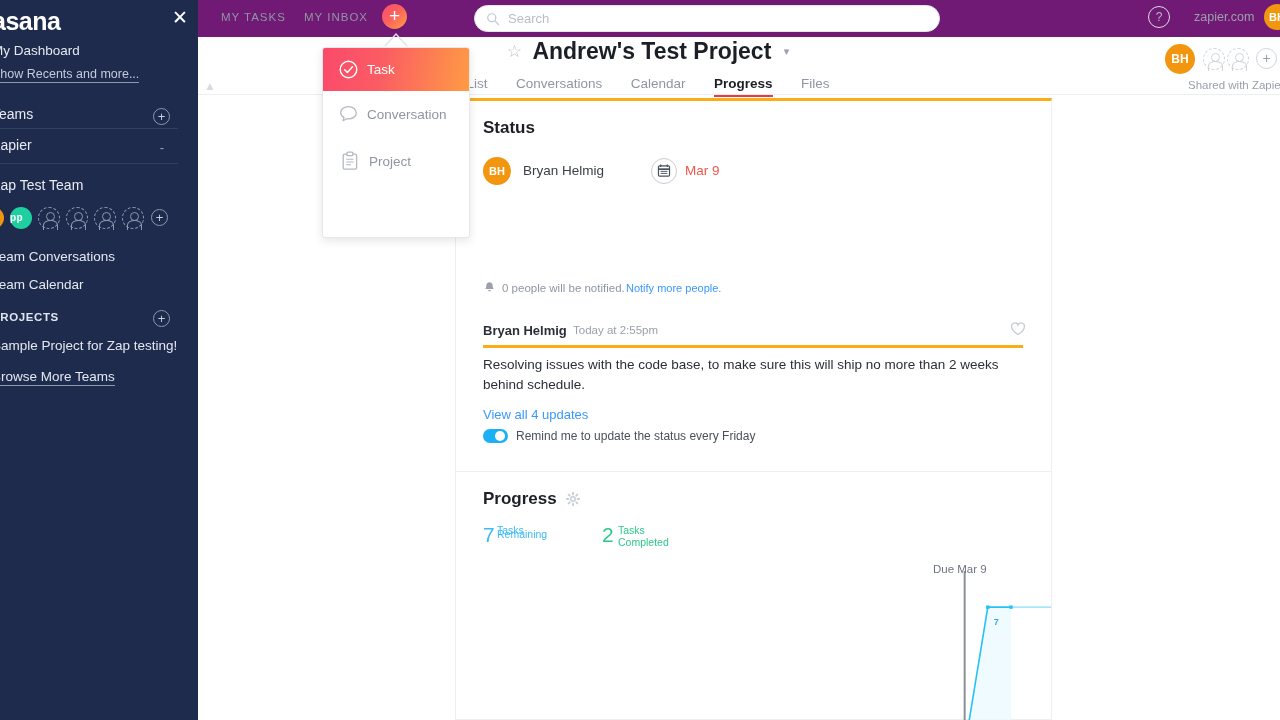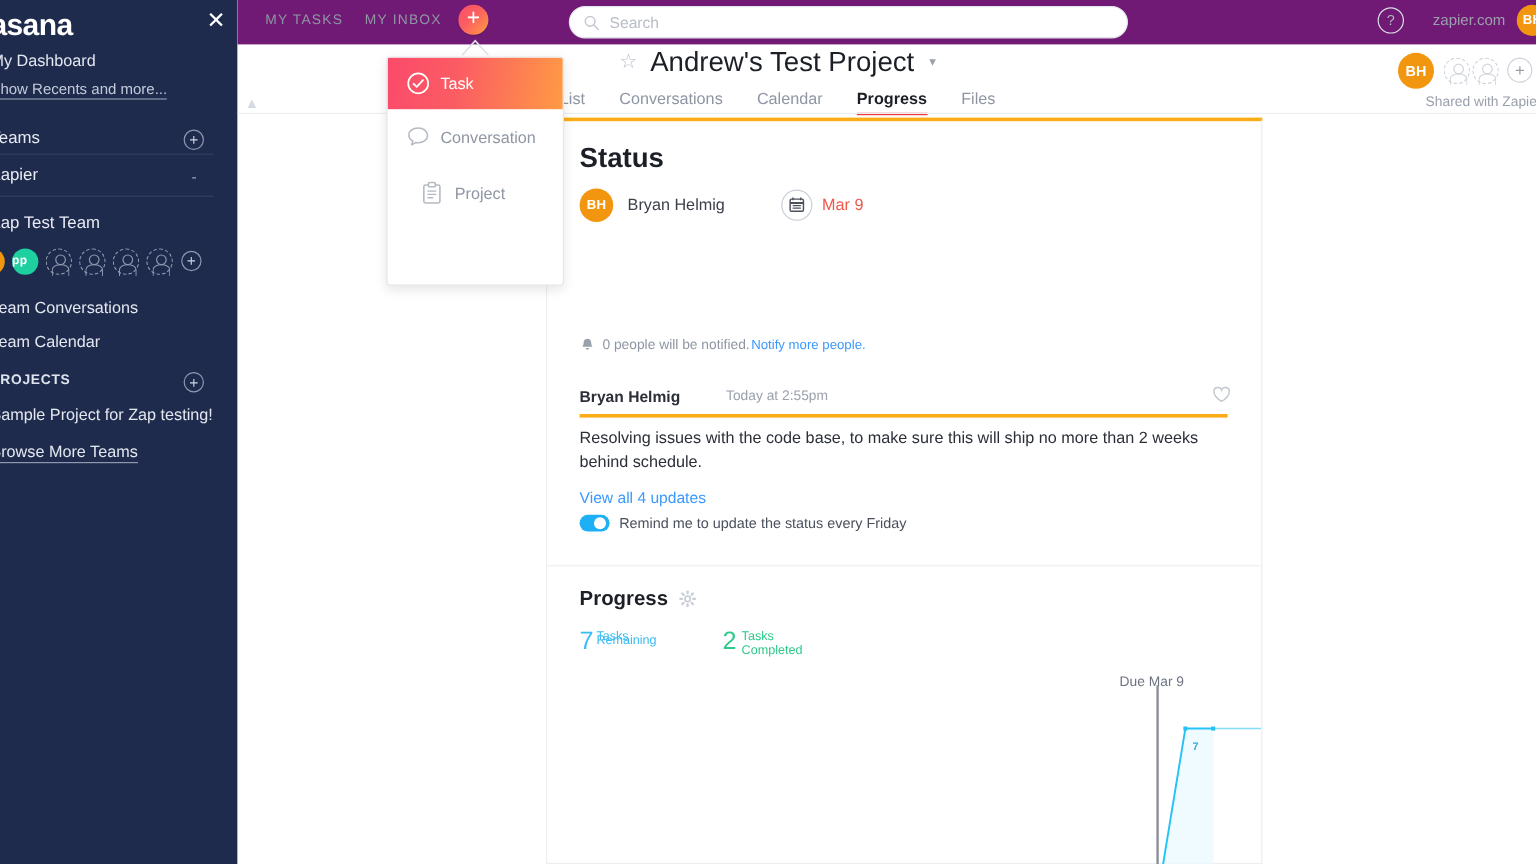--- a/index.html
+++ b/index.html
@@ -215,21 +215,21 @@
     position: absolute; left: 0; top: 0; width: 900px; height: 30px;
     text-align: center;
   }
   #star-icon {
     display: inline-block; vertical-align: middle;
     color: #b9bec8; font-size: 17px; margin-right: 6px;
     cursor: pointer;
   }
   #project-title {
     display: inline-block; vertical-align: middle;
-    font-size: 23px; color: #1c1f26; font-weight: normal;
+    font-size: 23px; color: #1c1f26; font-weight: bold;
   }
   #title-caret {
     display: inline-block; vertical-align: middle;
     margin-left: 8px; color: #9aa0ac; font-size: 11px; cursor: pointer;
   }
   #project-tabs {
     position: absolute; left: 0; top: 36px; width: 900px;
     text-align: center; white-space: nowrap;
   }
   .ptab {
@@ -258,21 +258,21 @@
   #card {
     position: absolute; left: 257px; top: 98px;
     width: 597px; height: 622px;
     background: #ffffff;
     border: 1px solid #eceef1;
     border-top: 3px solid #fbad17;
   }
 
   #status-title {
     position: absolute; left: 27px; top: 17px;
-    font-size: 23px; color: #1c1f26; font-weight: bold;
+    font-size: 17px; color: #1c1f26; font-weight: bold;
   }
 
   #status-author-row { position: absolute; left: 27px; top: 56px; height: 28px; }
   #author-avatar {
     position: absolute; left: 0; top: 0;
     width: 28px; height: 28px; border-radius: 50%;
     background: #f2960f; color: #fff;
     font-size: 11px; font-weight: bold; line-height: 28px; text-align: center;
   }
   #author-name {
@@ -321,21 +321,21 @@
   }
 
   
   #update-block { position: absolute; left: 27px; top: 216px; width: 543px; }
   #update-author {
     position: absolute; left: 0; top: 6px;
     font-size: 13px; color: #2b2f38; font-weight: bold; white-space: nowrap;
   }
   #update-time {
     position: absolute; left: 90px; top: 7px;
-    font-size: 11.5px; color: #9aa0ac; white-space: nowrap; margin-left: 32px;
+    font-size: 11.5px; color: #9aa0ac; white-space: nowrap;
   }
   #heart-icon {
     position: absolute; right: 0; top: 4px;
     width: 16px; height: 15px; cursor: pointer;
   }
   #update-bar {
     position: absolute; left: 0; top: 28px;
     width: 540px; height: 3px; background: #fbad17;
   }
   #update-body {
@@ -634,21 +634,21 @@
 
     <div class="menu-item" style="position:absolute; left:0; top:0; width:146px; height:43px;
               background:linear-gradient(100deg,#fb4a6b 0%,#fb5c63 40%,#ff9b44 100%);">
       <svg style="position:absolute; left:16px; top:12px;" width="19" height="19" viewBox="0 0 19 19">
         <circle cx="9.5" cy="9.5" r="8.3" fill="none" stroke="#ffffff" stroke-width="1.4"></circle>
         <path d="M5.6 9.8l2.7 2.6 5.2-5.6" fill="none" stroke="#ffffff" stroke-width="1.5" stroke-linecap="round" stroke-linejoin="round"></path>
       </svg>
       <span style="position:absolute; left:44px; top:14px; font-size:13.5px; color:#ffffff;">Task</span>
     </div>
 
-    <div class="menu-item" style="position:absolute; left:12px; top:90px; width:146px; height:47px;">
+    <div class="menu-item" style="position:absolute; left:2px; top:90px; width:146px; height:47px;">
       <svg style="position:absolute; left:16px; top:13px;" width="18" height="20" viewBox="0 0 18 20">
         <rect x="2.2" y="3.2" width="13.4" height="15" rx="1.4" fill="none" stroke="#b4b9c2" stroke-width="1.3"></rect>
         <rect x="6" y="1.1" width="5.8" height="3.6" rx="1" fill="#ffffff" stroke="#b4b9c2" stroke-width="1.3"></rect>
         <g stroke="#b4b9c2" stroke-width="1.1">
           <line x1="5.2" y1="8.2" x2="12.6" y2="8.2"></line>
           <line x1="5.2" y1="11" x2="12.6" y2="11"></line>
           <line x1="5.2" y1="13.8" x2="10" y2="13.8"></line>
         </g>
       </svg>
       <span style="position:absolute; left:44px; top:16px; font-size:13.5px; color:#8f96a3;">Project</span>

